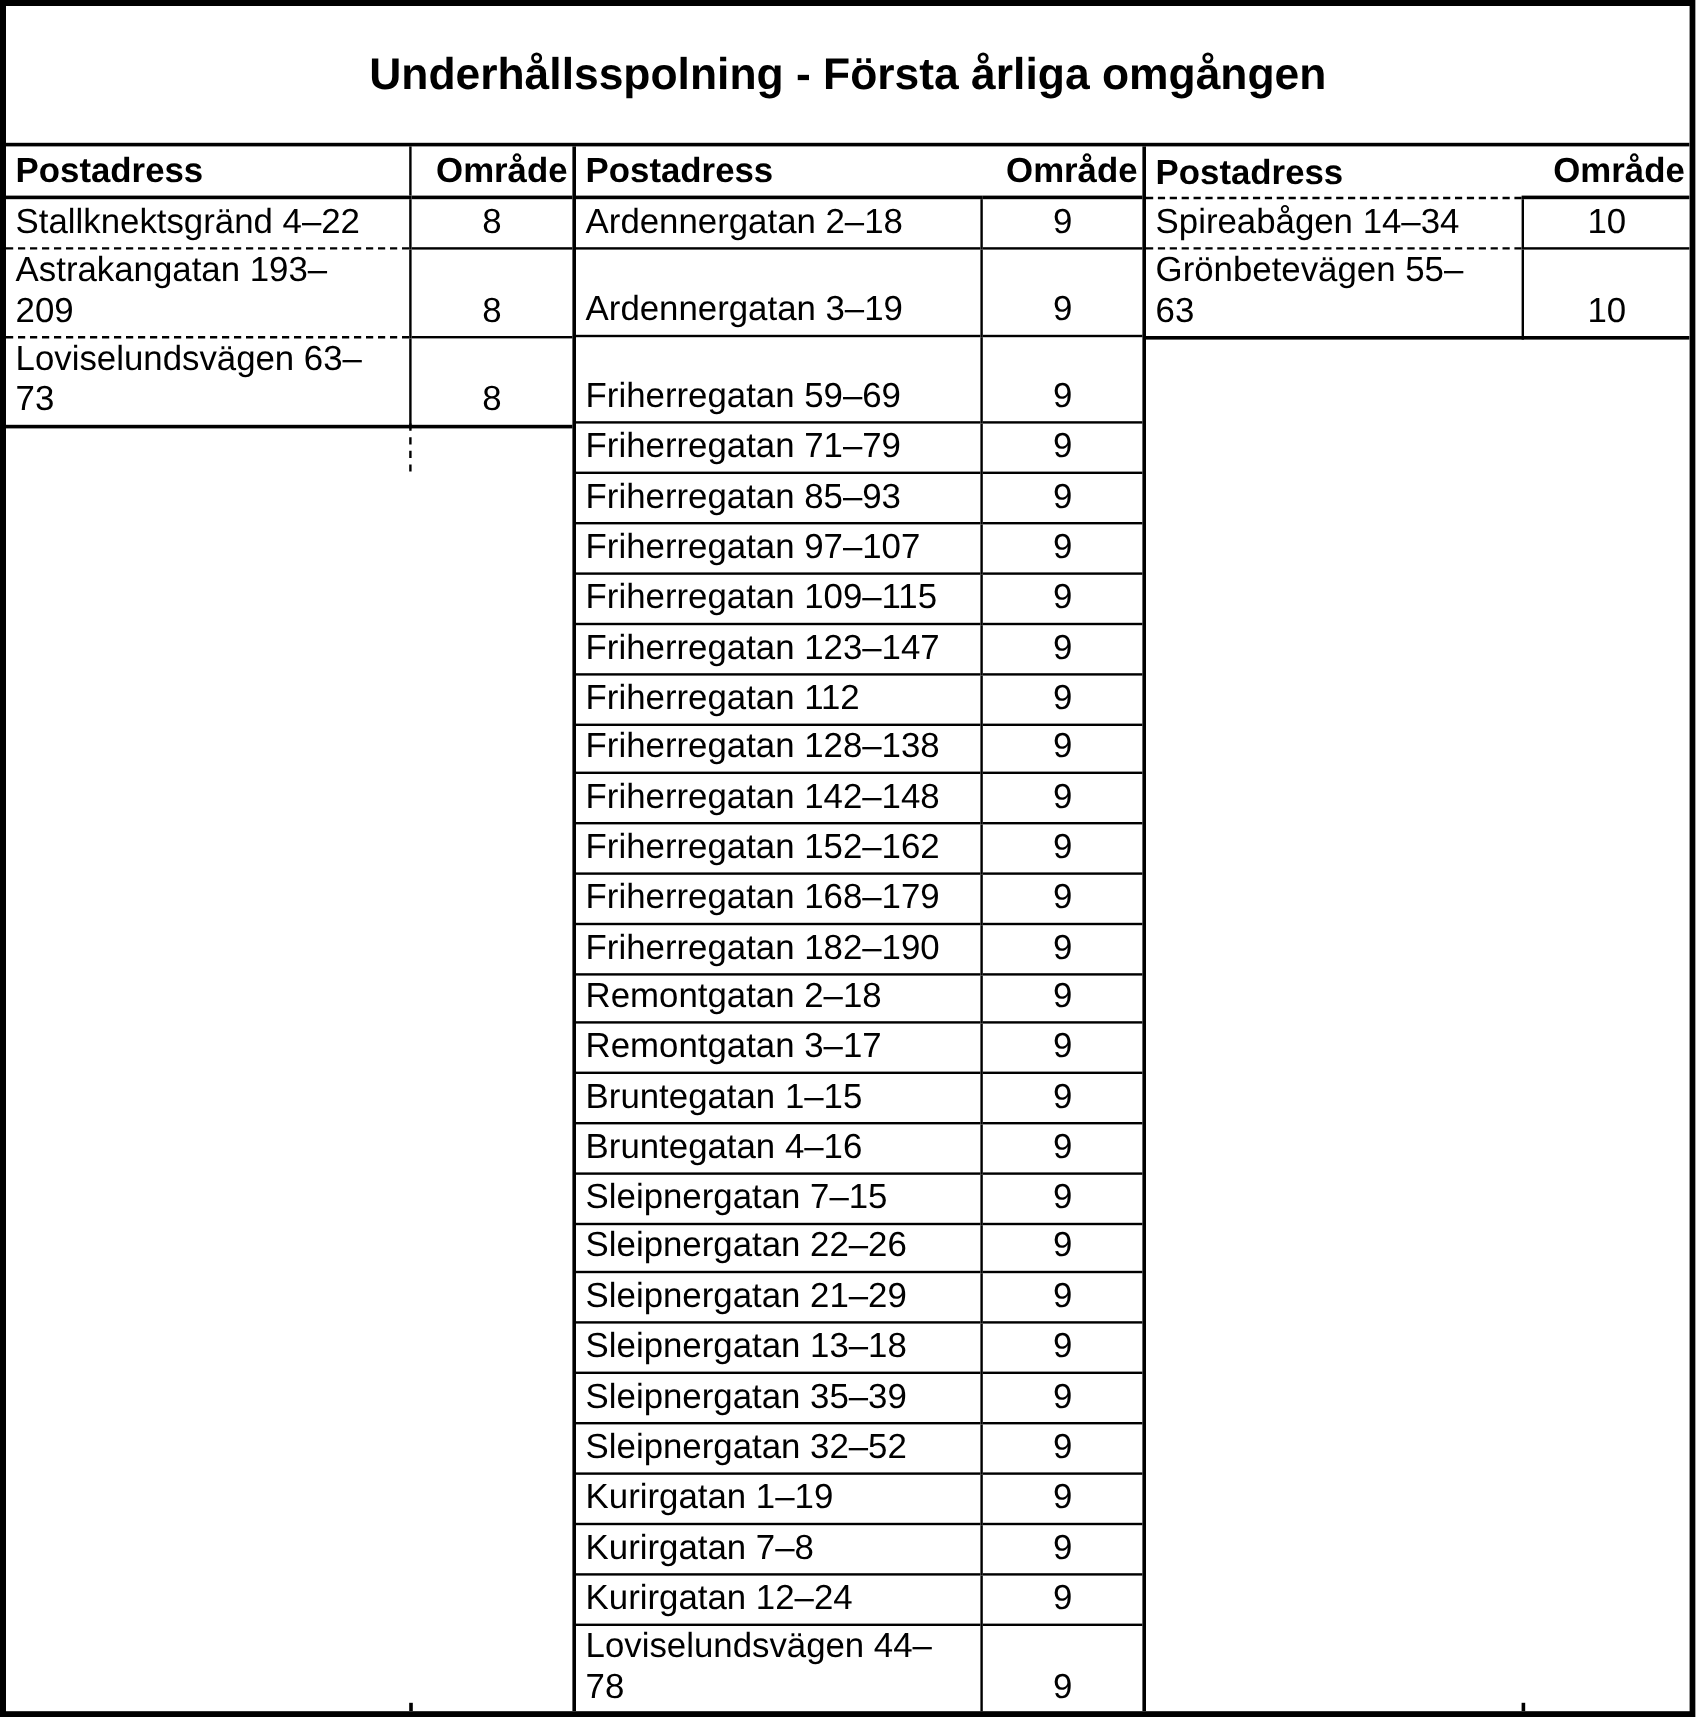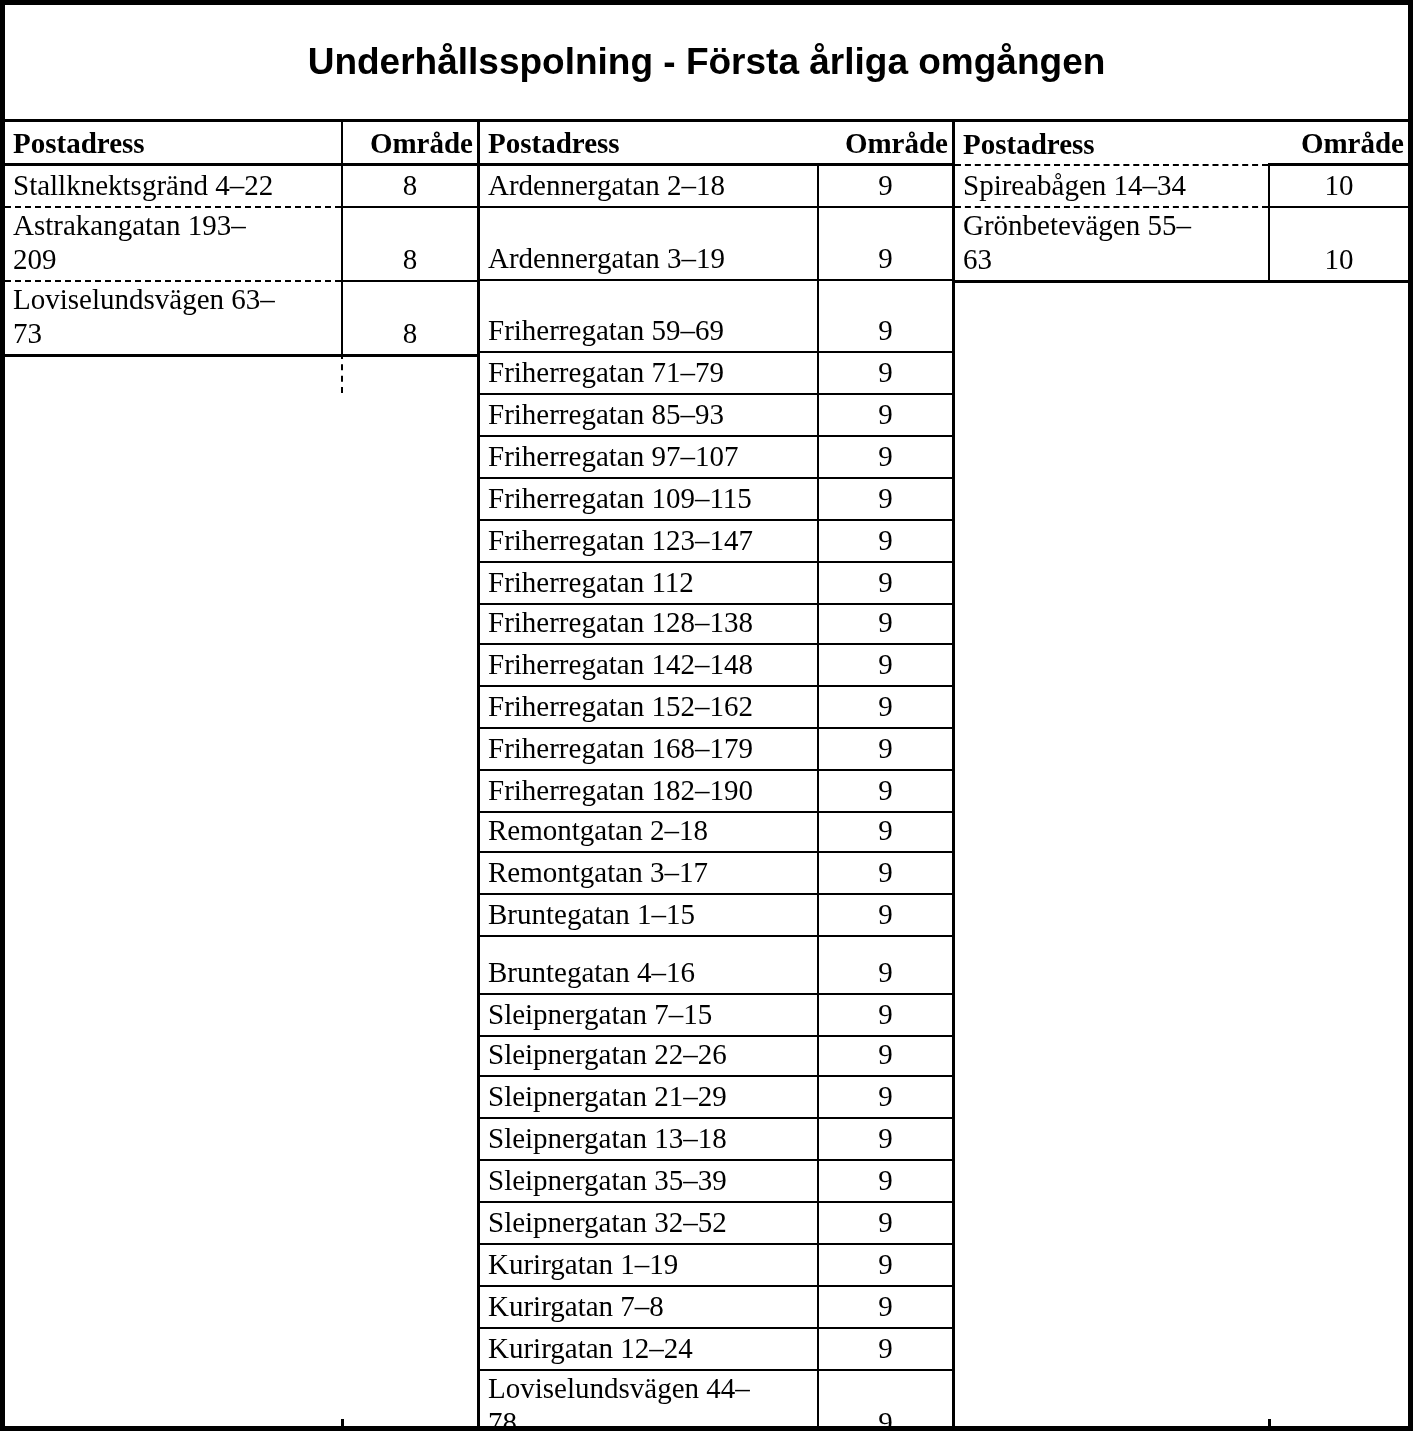--- a/index.html
+++ b/index.html
@@ -21,21 +21,20 @@
     align-items: center;
     justify-content: center;
     font-size: 37px;
     font-weight: bold;
     letter-spacing: 0;
   }
   .groups {
     display: flex;
     height: calc(100% - 117px);
     align-items: flex-start;
-    font-family: Liberation Serif, serif;
   }
   .group { box-sizing: border-box; height: 100%; }
   .g1 { width: 472px; position: relative; }
   .g2 { width: 475px; border-left: 3px solid #000; }
   .g3 { flex: 1; border-left: 3px solid #000; position: relative; }
 
   table {
     border-collapse: collapse;
     table-layout: fixed;
     width: 100%;
@@ -220,21 +219,21 @@
     <td class="area">9</td>
   </tr>
             <tr class="data-row" style="height: 42px;">
     <td class="addr">Remontgatan 3–17</td>
     <td class="area">9</td>
   </tr>
             <tr class="data-row" style="height: 42px;">
     <td class="addr">Bruntegatan 1–15</td>
     <td class="area">9</td>
   </tr>
-            <tr class="data-row" style="height: 58px;">
+            <tr class="data-row" style="height: 42px;">
     <td class="addr">Bruntegatan 4–16</td>
     <td class="area">9</td>
   </tr>
             <tr class="data-row" style="height: 42px;">
     <td class="addr">Sleipnergatan 7–15</td>
     <td class="area">9</td>
   </tr>
             <tr class="data-row" style="height: 40px;">
     <td class="addr">Sleipnergatan 22–26</td>
     <td class="area">9</td>

